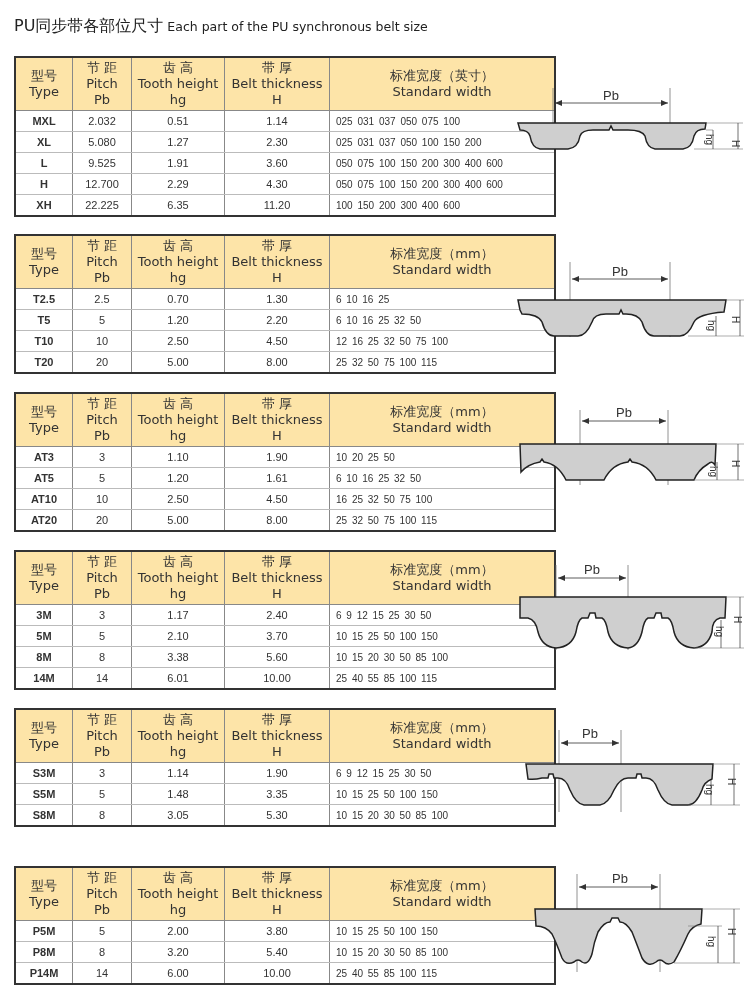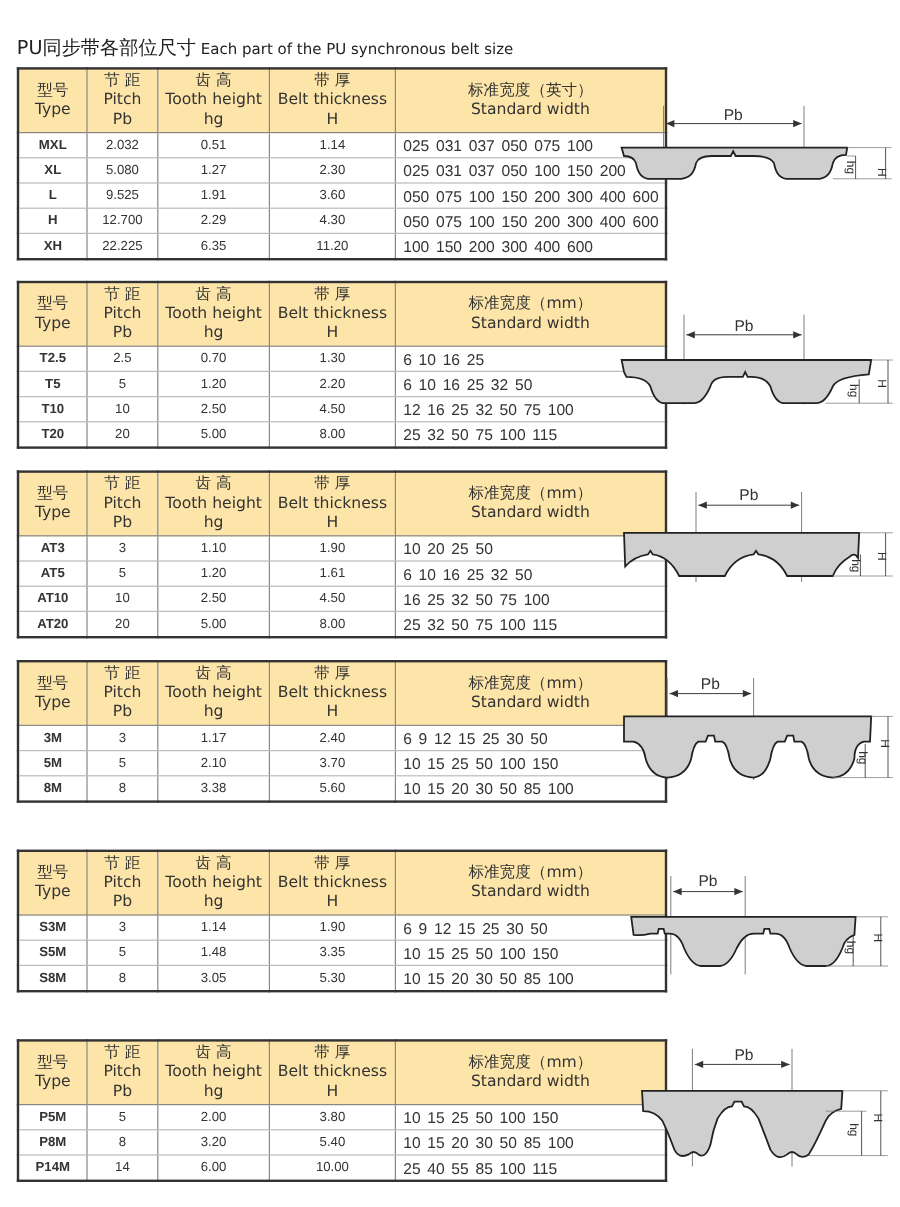--- a/index.html
+++ b/index.html
@@ -1,25 +1,25 @@
 <!DOCTYPE html>
 <html><head>
 <meta charset="utf-8">
 <style>
   html, body { margin:0; padding:0; background:#fff; }
   body { width:750px; height:1006px; position:relative; overflow:hidden; font-family:"DejaVu Sans", sans-serif; color:#222; }
-  .title { position:absolute; left:14px; top:30px; font-size:16px; color:#222; white-space:nowrap; }
+  .title { position:absolute; left:14px; top:16px; font-size:16px; color:#222; white-space:nowrap; }
   .title .sub { font-size:12.5px; margin-left:4px; }
   .block { position:absolute; left:14px; width:750px; }
   table.spec { position:absolute; left:0; top:0; width:542px; border-collapse:collapse; border:2px solid #333; font-size:11px;padding-left:36px; }
   table.spec th { background:#fde4a8; font-weight:normal; text-align:center; color:#333; line-height:16px; padding:2px 0; border-right:1px solid #888; border-bottom:1px solid #888; font-size:13px; }
   table.spec th .l { display:block; }
   table.spec td { height:18px; text-align:center; border-right:1px solid #888; border-bottom:1px solid #bbb; font-family:"Liberation Sans", sans-serif; font-size:11px; color:#333; }
   table.spec td.type { font-weight:bold; }
-  table.spec td.widths { text-align:left; padding-left:6px; font-size:13px; word-spacing:2px; }
+  table.spec td.widths { text-align:left; padding-left:6px; font-size:10px; word-spacing:2px; }
   table.spec th:last-child, table.spec td:last-child { border-right:none; }
   .c1 { width:56px; } .c2 { width:58px; } .c3 { width:92px; } .c4 { width:104px;margin-left:24px; }
   .diagram { position:absolute; }
   .diagram svg { display:block; }
   .diagram text { font-family:"Liberation Sans", sans-serif; }
 </style>
 </head>
 <body>
 
 <div class="title">
@@ -313,20 +313,27 @@
       <td>3.70</td>
       <td class="widths">10 15 25 50 100 150</td>
     </tr>
           <tr>
       <td class="type">8M</td>
       <td>8</td>
       <td>3.38</td>
       <td>5.60</td>
       <td class="widths">10 15 20 30 50 85 100</td>
     </tr>
+          <tr>
+      <td class="type">14M</td>
+      <td>14</td>
+      <td>6.01</td>
+      <td>10.00</td>
+      <td class="widths">25 40 55 85 100 115</td>
+    </tr>
         </tbody>
       </table>
     </div>
     <div class="diagram" style="left: 508px; top: 560px;">
       <svg width="240" height="95" viewBox="0 0 240 95">
     <line x1="48" y1="5" x2="48" y2="90" stroke="#777" stroke-width="0.8"></line>
     <line x1="120" y1="5" x2="120" y2="90" stroke="#777" stroke-width="0.8"></line>
     <line x1="50" y1="18" x2="118" y2="18" stroke="#333" stroke-width="0.8"></line>
     <polygon points="50,18 57,15 57,21" fill="#333"></polygon>
         <polygon points="118,18 111,15 111,21" fill="#333"></polygon>

